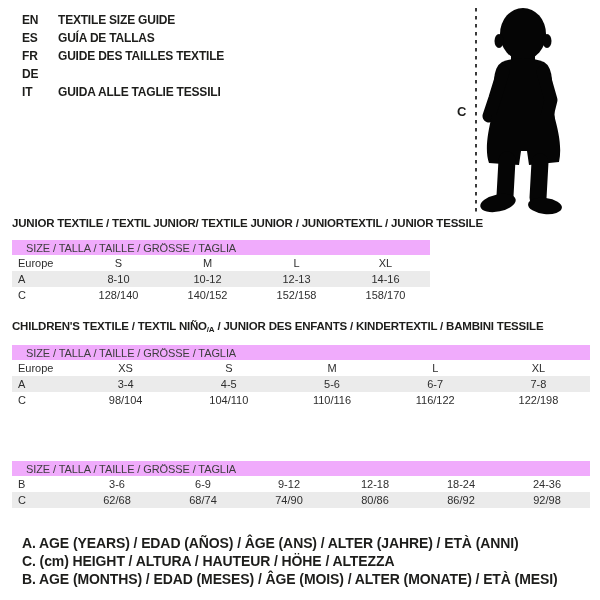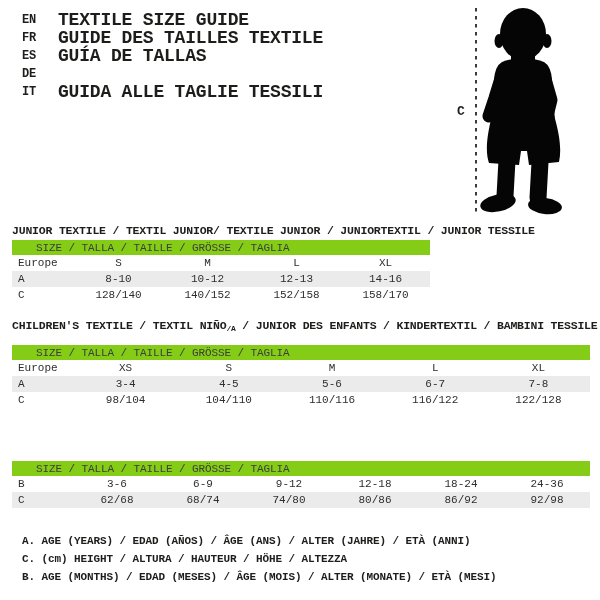--- a/index.html
+++ b/index.html
@@ -1,67 +1,67 @@
 <!DOCTYPE html>
 <html><head>
 <meta charset="utf-8">
 <style>
   * { margin:0; padding:0; box-sizing:border-box; }
   html,body { background:#fff; }
   .page {
     position:relative; width:600px; height:600px; background:#ffffff;
-    font-family:Liberation Mono, monospace; color:#1d1d1b; overflow:hidden;
+    font-family:Liberation Sans, sans-serif; color:#1d1d1b; overflow:hidden;
   }
   
   .lang-block { position:absolute; top:11px; left:22px; }
   .lang-row { display:flex; height:18px; align-items:center; }
   .lang-code { width:36px; font-size:12px; font-weight:700; letter-spacing:-0.2px; }
-  .lang-title { font-size:18px; font-weight:700; letter-spacing:-0.2px; }
+  .lang-title { font-size:12px; font-weight:700; letter-spacing:-0.2px; }
   
   .figure-block { position:absolute; left:445px; top:0; width:155px; height:220px; }
   .figure-block svg { position:absolute; left:0; top:0; }
   .measure-label {
     position:absolute; left:12px; top:104px; font-size:13px; font-weight:700;
   }
   
   .section-heading {
     position:absolute; left:12px; font-size:11.5px; font-weight:700;
     letter-spacing:-0.2px; line-height:14px; white-space:nowrap;
   }
   .section-heading sub { font-size:8px; vertical-align:-2px; }
   .size-table { position:absolute; left:12px; }
   .t-bar {
-    height:15px; background:#84cc16; color:#3d3d3d; font-size:11px;
-    display:flex; align-items:center; padding-left:24px; letter-spacing:-0.1px;
+    height:15px; background:#f0abfc; color:#3d3d3d; font-size:11px;
+    display:flex; align-items:center; padding-left:14px; letter-spacing:-0.1px;
   }
   .t-row { display:flex; height:16px; align-items:center; font-size:11px; color:#2e2e2e; }
   .t-body .t-row:nth-child(even) { background:#ebebeb; }
   .t-row .lbl { width:62px; padding-left:6px; }
   .t-row .val { flex:1; text-align:center; }
   
   .notes-block { position:absolute; left:22px; top:535px; }
-  .note-line { height:18px; font-size:11px; font-weight:700; letter-spacing:-0.1px; white-space:nowrap; }
+  .note-line { height:18px; font-size:14px; font-weight:700; letter-spacing:-0.1px; white-space:nowrap; }
 </style>
 </head>
 <body>
 
 <div class="page">
 
   <div class="lang-block">
     <div class="lang-row">
       <span class="lang-code">EN</span>
       <span class="lang-title">TEXTILE SIZE GUIDE</span>
     </div>
     <div class="lang-row">
+      <span class="lang-code">ES</span>
+      <span class="lang-title">GUÍA DE TALLAS</span>
+    </div>
+    <div class="lang-row">
       <span class="lang-code">FR</span>
       <span class="lang-title">GUIDE DES TAILLES TEXTILE</span>
-    </div>
-    <div class="lang-row">
-      <span class="lang-code">ES</span>
-      <span class="lang-title">GUÍA DE TALLAS</span>
     </div>
     <div class="lang-row">
       <span class="lang-code">DE</span>
     </div>
     <div class="lang-row">
       <span class="lang-code">IT</span>
       <span class="lang-title">GUIDA ALLE TAGLIE TESSILI</span>
     </div>
   </div>
 
@@ -81,21 +81,21 @@
         <path d="M47,115 C42,136 40,151 44,163 L74,165 L76,151 L82,151 L84,165 L114,162 C117,148 114,133 109,115 Z"></path>
         <path d="M62,160 L60,196" fill="none" stroke="#050505" stroke-width="17" stroke-linecap="round"></path>
         <path d="M95,162 L93,198" fill="none" stroke="#050505" stroke-width="17" stroke-linecap="round"></path>
         <ellipse cx="53" cy="203" rx="18" ry="8.5" transform="rotate(-12 53 203)"></ellipse>
         <ellipse cx="100" cy="206" rx="17" ry="8" transform="rotate(6 100 206)"></ellipse>
       </g>
     </svg>
     <span class="measure-label">C</span>
   </div>
 
-  <div class="section-heading" style="top:224px;">JUNIOR TEXTILE / TEXTIL JUNIOR/ TEXTILE JUNIOR / JUNIORTEXTIL / JUNIOR TESSILE</div>
+  <div class="section-heading" style="top:216px;">JUNIOR TEXTILE / TEXTIL JUNIOR/ TEXTILE JUNIOR / JUNIORTEXTIL / JUNIOR TESSILE</div>
   <div class="size-table" style="top:240px; width:418px;">
     <div class="t-bar">SIZE / TALLA / TAILLE / GRÖSSE / TAGLIA</div>
     <div class="t-body">
         <div class="t-row">
           <div class="lbl">Europe</div>
           <div class="val">S</div>
           <div class="val">M</div>
           <div class="val">L</div>
           <div class="val">XL</div>
         </div>
@@ -135,42 +135,42 @@
           <div class="val">5-6</div>
           <div class="val">6-7</div>
           <div class="val">7-8</div>
         </div>
         <div class="t-row">
           <div class="lbl">C</div>
           <div class="val">98/104</div>
           <div class="val">104/110</div>
           <div class="val">110/116</div>
           <div class="val">116/122</div>
-          <div class="val">122/128</div>
+          <div class="val">122/198</div>
         </div>
       </div>
   </div>
 
   <div class="size-table" style="top:461px; width:578px;">
     <div class="t-bar">SIZE / TALLA / TAILLE / GRÖSSE / TAGLIA</div>
     <div class="t-body">
         <div class="t-row">
           <div class="lbl">B</div>
           <div class="val">3-6</div>
           <div class="val">6-9</div>
           <div class="val">9-12</div>
           <div class="val">12-18</div>
           <div class="val">18-24</div>
           <div class="val">24-36</div>
         </div>
         <div class="t-row">
           <div class="lbl">C</div>
           <div class="val">62/68</div>
           <div class="val">68/74</div>
-          <div class="val">74/80</div>
+          <div class="val">74/90</div>
           <div class="val">80/86</div>
           <div class="val">86/92</div>
           <div class="val">92/98</div>
         </div>
       </div>
   </div>
 
   <div class="notes-block">
     <div class="note-line">A. AGE (YEARS) / EDAD (AÑOS) / ÂGE (ANS) / ALTER (JAHRE) / ETÀ (ANNI)</div>
     <div class="note-line">C. (cm) HEIGHT / ALTURA / HAUTEUR / HÖHE / ALTEZZA</div>

